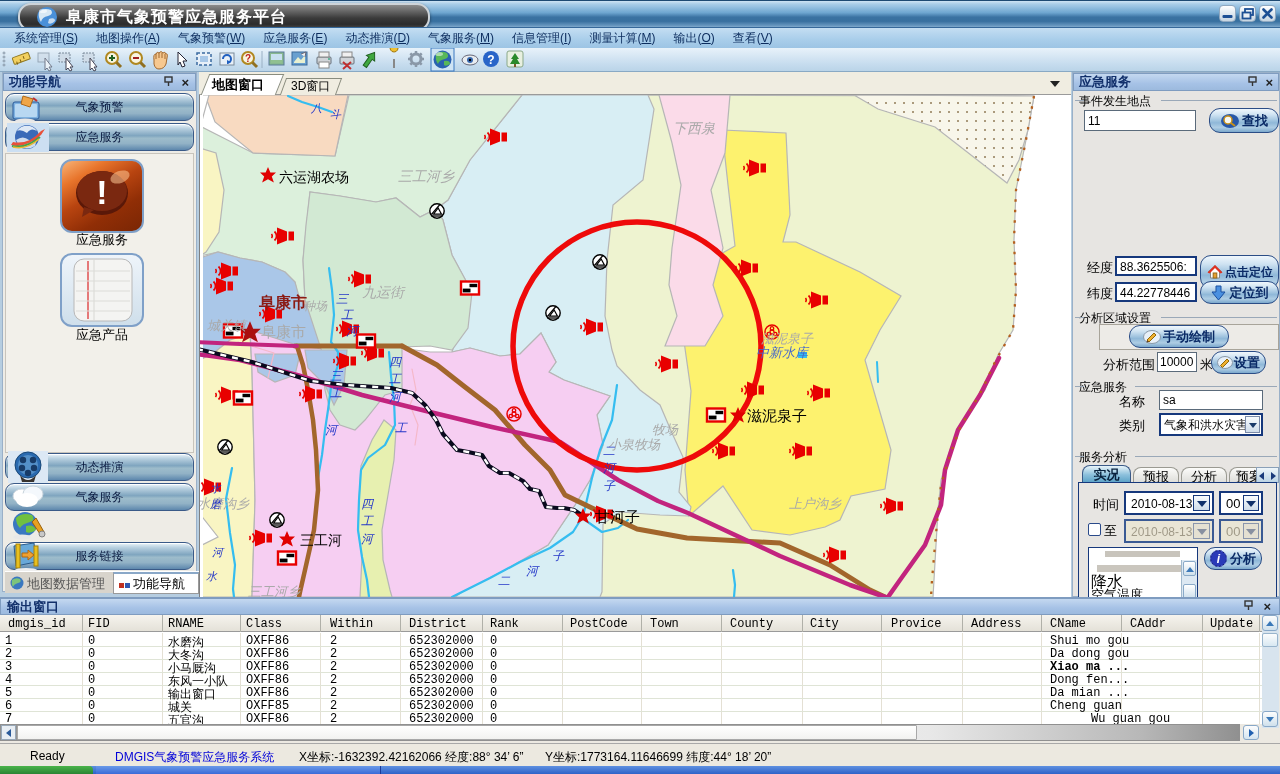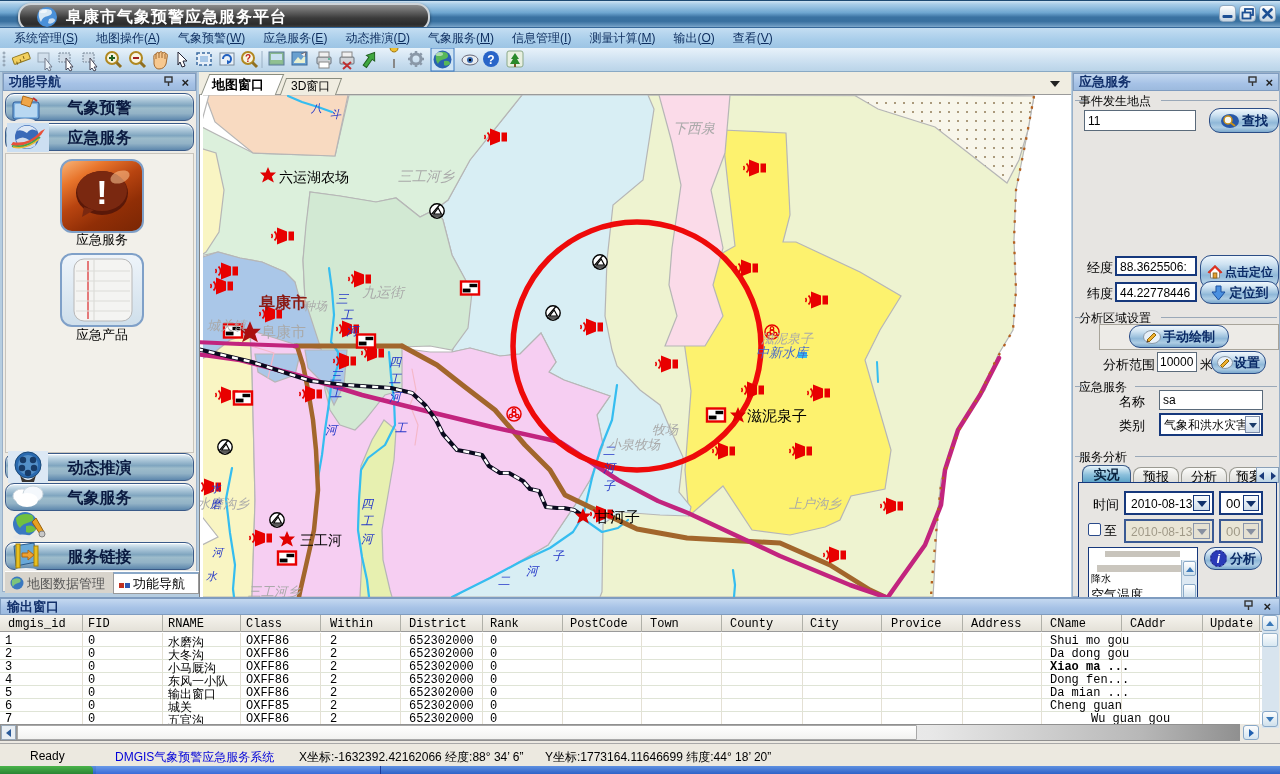--- a/index.html
+++ b/index.html
@@ -26,21 +26,21 @@
   background:linear-gradient(#e8f2fa,#c6dcee 70%,#bad4e8); border-bottom:1px solid #89a9c4; }
 
 .paneltitle { background:linear-gradient(#c4d8f0,#a6c2e6 60%,#9cbade); border:1px solid #7f9cc0;
   color:#12306b; font-weight:bold; font-size:13px; display:flex; align-items:center; }
 .pin { margin-left:auto; }
 
 #leftpanel { position:absolute; left:2px; top:72px; width:195px; height:520px; background:#eeece6; border:1px solid #9ab0c8;}
 .navbtn { position:absolute; left:2px; width:189px; height:28px; border-radius:9px;
   border:1px solid #3a5a88;
   background:linear-gradient(#e9f3f9 0%, #b7cfdf 18%, #7fa5bf 45%, #9dbccb 55%, #92b2c6 75%, #5d87ad 100%);
-  color:#0a1a40; font-weight:bold; font-size:16px; text-align:center; line-height:27px;
+  color:#0a1a40; font-weight:normal; font-size:12px; text-align:center; line-height:27px;
   box-shadow:inset 0 1px 1px #fff;}
 .bigbtn { position:absolute; left:57px; width:84px; height:74px; border-radius:12px; border:2px solid #7fa0c8; }
 .biglabel { position:absolute; left:40px; width:118px; text-align:center; font-size:13px; color:#000; }
 #lefttabs { position:absolute; left:2px; width:195px; height:22px; background:#d8d4cc; border-top:1px solid #fff; font-size:13px;}
 
 #maparea { position:absolute; left:199px; top:72px; width:872px; height:525px; background:#f0ede1; }
 #maptabs { position:absolute; left:0; top:0; width:872px; height:23px; background:#f0ede1; border-bottom:1px solid #9a9a9a;}
 #mapcanvas { position:absolute; left:0; top:23px; width:872px; height:502px; background:#fff; border-left:1px solid #808080;}
 
 #rightpanel { position:absolute; left:1072px; top:72px; width:208px; height:525px; background:#e7e5e2; border:1px solid #9ab0c8; font-size:13px; color:#000;}
@@ -583,21 +583,21 @@
     </div>
     <div class="navy-input" style="left:146px;top:446px;width:44px;height:24px;background:#e9e5d5;border-color:#3a5a94;">
       <div style="position:absolute;left:5px;top:3px;font-size:13px;color:#a09a88;">00</div>
       <div style="position:absolute;right:2px;top:2px;width:16px;height:16px;background:#e4e0d2;border:1px solid #8a96ac;">
           <div style="position:absolute;left:2px;top:5px;border-left:5px solid transparent;border-right:5px solid transparent;border-top:6px solid #8890a0;"></div>
         </div>
     </div>
     <div style="position:absolute;left:15px;top:474px;width:110px;height:51px;border:1px solid #16387c;background:#fff;overflow:hidden;">
       <div style="position:absolute;left:16px;top:3px;width:75px;height:6px;background:#c8c4bc;"></div>
       <div style="position:absolute;left:8px;top:17px;width:88px;height:7px;background:#cac6be;"></div>
-      <div style="position:absolute;left:2px;top:24px;font-size:10px;">降水</div>
+      <div style="position:absolute;left:2px;top:24px;font-size:16px;">降水</div>
       <div style="position:absolute;left:2px;top:38px;font-size:13px;">空气温度</div>
       <div style="position:absolute;right:0;top:12px;width:16px;height:42px;background:#dce8f2;border-left:1px solid #a0b8cc;">
         <div style="position:absolute;left:1px;top:1px;width:13px;height:15px;background:linear-gradient(#fff,#cfe0ec);border:1px solid #8aaac8;border-radius:2px;">
             <div style="position:absolute;left:2px;top:5px;width:0;height:0;border-left:4px solid transparent;border-right:4px solid transparent;border-bottom:5px solid #3a78b8;"></div>
           </div>
         <div style="position:absolute;left:1px;top:24px;width:13px;height:15px;background:linear-gradient(#fff,#cfe0ec);border:1px solid #8aaac8;border-radius:2px;"></div>
       </div>
     </div>
     <div class="pillbtn" style="left:131px;top:474px;width:58px;height:23px;font-size:13px;">
       <svg width="17" height="17" viewBox="0 0 17 17" style="margin-right:3px;">

